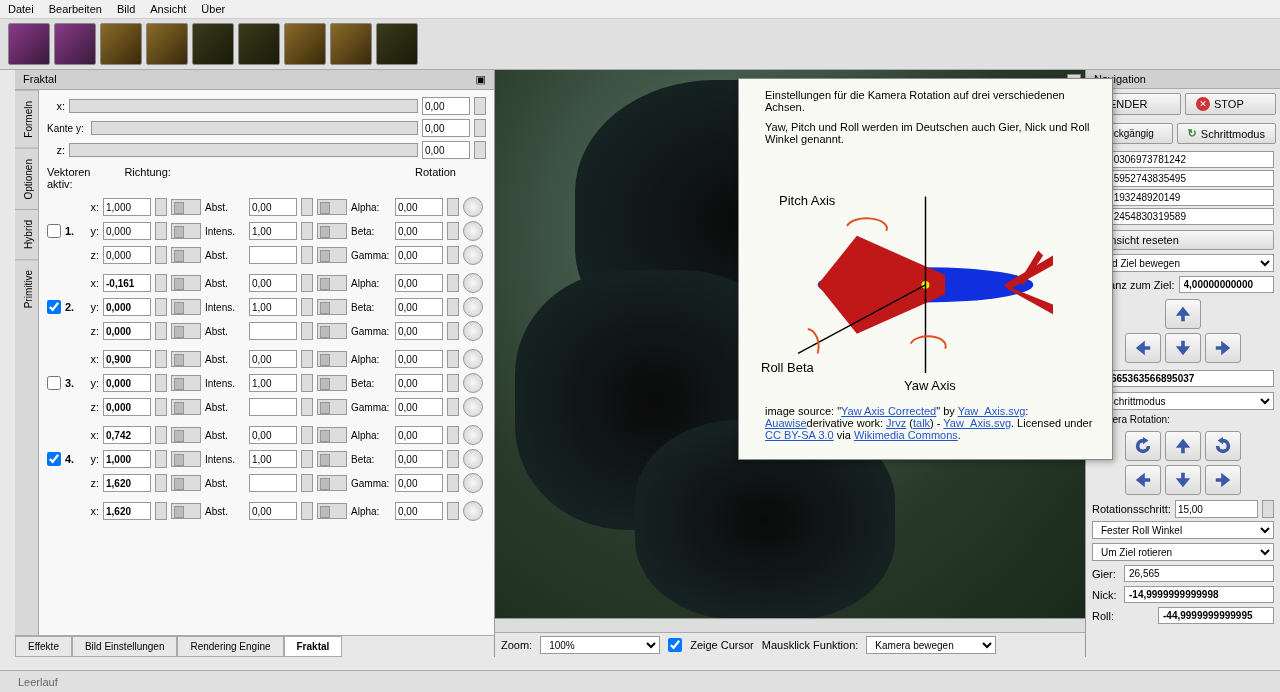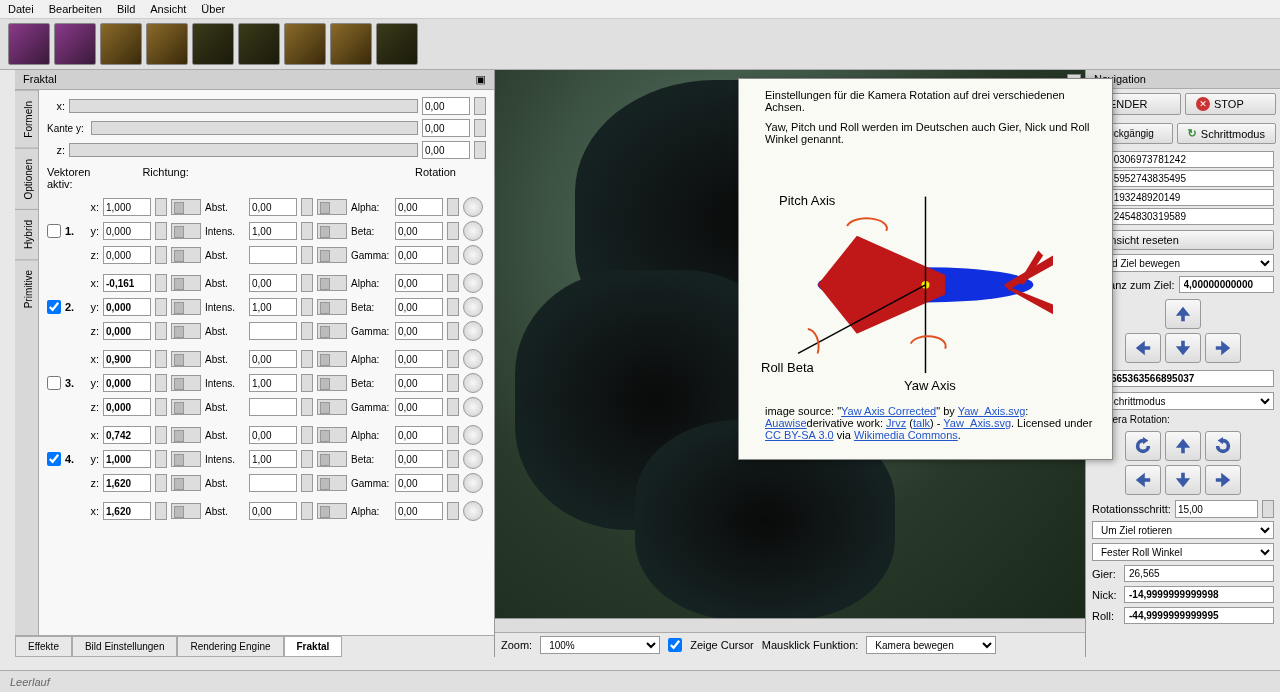--- a/index.html
+++ b/index.html
@@ -23,38 +23,38 @@
 .vector-row { display: flex; align-items: center; gap: 4px; margin: 2px 0; padding: 1px 4px; }
 .lbl { width: 18px; text-align: right; }
 .spin { width: 48px; height: 18px; border: 1px solid #999; background: #fff; padding: 0 2px; font-size: 10px; }
 .spin.bold { font-weight: bold; }
 .spinbtns { width: 12px; height: 18px; background: #ddd; border: 1px solid #999; cursor: pointer; font-size: 7px; display: flex; flex-direction: column; }
 .slider { width: 30px; height: 16px; background: #ddd; border: 1px solid #999; position: relative; cursor: pointer; }
 .slider::after { content: ''; position: absolute; left: 2px; top: 2px; width: 8px; height: 10px; background: #bbb; border: 1px solid #999; }
 .mw-lbl { width: 40px; font-size: 10px; }
 .round-btn { width: 20px; height: 20px; border-radius: 50%; background: radial-gradient(#f8f8f8, #ccc); border: 1px solid #999; cursor: pointer; }
 .check { width: 14px; height: 14px; }
-.section-hdr { display: flex; gap: 52px; padding: 4px; font-size: 10px; }
+.section-hdr { display: flex; gap: 34px; padding: 4px; font-size: 10px; }
 .bottom-tabs { display: flex; border-top: 1px solid #aaa; }
 .center-panel { flex: 1; background: #3b82f6; position: relative; display: flex; flex-direction: column; }
 .viewport { flex: 1; background: radial-gradient(ellipse at 40% 30%, #5a7a6a, #2a3a2a 60%, #1a2a1a); position: relative; overflow: hidden; }
 .fractal-blob { position: absolute; background: radial-gradient(#0a0a0a, #1a2a2a); border-radius: 40%; }
 .scroll-h { height: 14px; background: #ddd; border-top: 1px solid #999; }
 .viewport-footer { background: #e8e8e8; padding: 3px 6px; display: flex; align-items: center; gap: 8px; border-top: 1px solid #aaa; }
 .combo { height: 18px; border: 1px solid #999; background: #fff; padding: 0 4px; font-size: 10px; }
 .right-panel { width: 195px; background: #e8e8e8; border-left: 1px solid #999; display: flex; flex-direction: column; overflow: hidden; }
 .btn { background: linear-gradient(#f8f8f8, #ddd); border: 1px solid #999; padding: 3px 10px; cursor: pointer; border-radius: 2px; font-size: 11px; display: inline-flex; align-items: center; gap: 4px; }
 .btn-row { display: flex; gap: 4px; padding: 4px; }
 .nav-input { width: 100%; border: 1px solid #999; padding: 2px 4px; background: #fff; font-size: 10px; margin: 1px 0; }
 .nav-section { padding: 2px 6px; }
 .arrow-pad { display: grid; grid-template-columns: repeat(3, 36px); gap: 4px; padding: 4px; justify-content: center; }
 .arrow-btn { width: 36px; height: 30px; background: linear-gradient(#f8f8f8, #ddd); border: 1px solid #999; border-radius: 3px; cursor: pointer; display: flex; align-items: center; justify-content: center; }
 .arrow-svg { fill: #3a5aa8; }
 .status-bar { position: absolute; bottom: 0; left: 0; right: 0; height: 22px; background: #e0e0e0; border-top: 1px solid #aaa; display: flex; align-items: center; }
-.status-idle { padding: 0 10px; color: #666; font-style: italic; }
+.status-idle { padding: 0 18px; color: #666; }
 .status-progress { margin-left: auto; background: #6aad4a; color: #fff; padding: 3px 120px; }
 .tooltip-popup { position: absolute; top: 78px; left: 738px; width: 375px; background: #fafaf5; border: 1px solid #888; padding: 10px; z-index: 100; box-shadow: 2px 2px 6px rgba(0,0,0,0.3); }
 .tooltip-popup p { margin-bottom: 8px; font-size: 11px; margin-left: 16px; }
 .plane-diagram { width: 100%; height: 240px; position: relative; margin: 10px 0; }
 .link { color: #2255cc; text-decoration: underline; cursor: pointer; }
 .icon-x { width: 14px; height: 14px; border-radius: 50%; background: #c33; color: #fff; display: inline-flex; align-items: center; justify-content: center; font-size: 9px; }
 .icon-redo { color: #3a8a3a; font-weight: bold; }
 .num-row { font-weight: bold; width: 12px; }
 .field-row { display: flex; align-items: center; gap: 4px; padding: 1px 6px; font-size: 10px; }
 </style>
@@ -462,33 +462,33 @@
           <svg class="arrow-svg" width="18" height="18" viewBox="0 0 10 10">
             <path d="M9 5 L4 9 L4 6 L1 6 L1 4 L4 4 L4 1 Z"></path>
           </svg>
         </div>
     </div>
     <div class="field-row">
       <span>Rotationsschritt:</span>
       <input class="spin" style="flex: 1 1 0%;" value="15,00">
       <div class="spinbtns"></div>
     </div>
+    <div class="nav-section"><select class="combo" style="width:100%;"><option>Fester Roll Winkel</option></select></div>
     <div class="nav-section"><select class="combo" style="width:100%;"><option>Um Ziel rotieren</option></select></div>
-    <div class="nav-section"><select class="combo" style="width:100%;"><option>Fester Roll Winkel</option></select></div>
     <div class="field-row">
         <span style="width:28px;">Gier:</span>
         <input class="nav-input" style="flex: 1 1 0%;" value="26,565">
       </div>
     <div class="field-row">
         <span style="width:28px;">Nick:</span>
         <input class="nav-input" style="flex: 1 1 0%; font-weight: bold;" value="-14,9999999999998">
       </div>
     <div class="field-row">
         <span style="width:28px;">Roll:</span>
-        <input class="nav-input" style="flex: 1 1 0%; font-weight: bold;" value="-44,9999999999995">
+        <input class="nav-input" style="flex: 1 1 0%; font-weight: bold; margin-left: 34px;" value="-44,9999999999995">
       </div>
   </div>
 </div>
 
 <div class="tooltip-popup">
   <p>Einstellungen für die Kamera Rotation auf drei verschiedenen Achsen.</p>
   <p>Yaw, Pitch und Roll werden im Deutschen auch Gier, Nick und Roll Winkel genannt.</p>
   <div class="plane-diagram">
     <svg width="100%" height="100%" viewBox="0 0 360 240">
       <ellipse cx="180" cy="130" rx="110" ry="18" fill="#1030e0"></ellipse>

